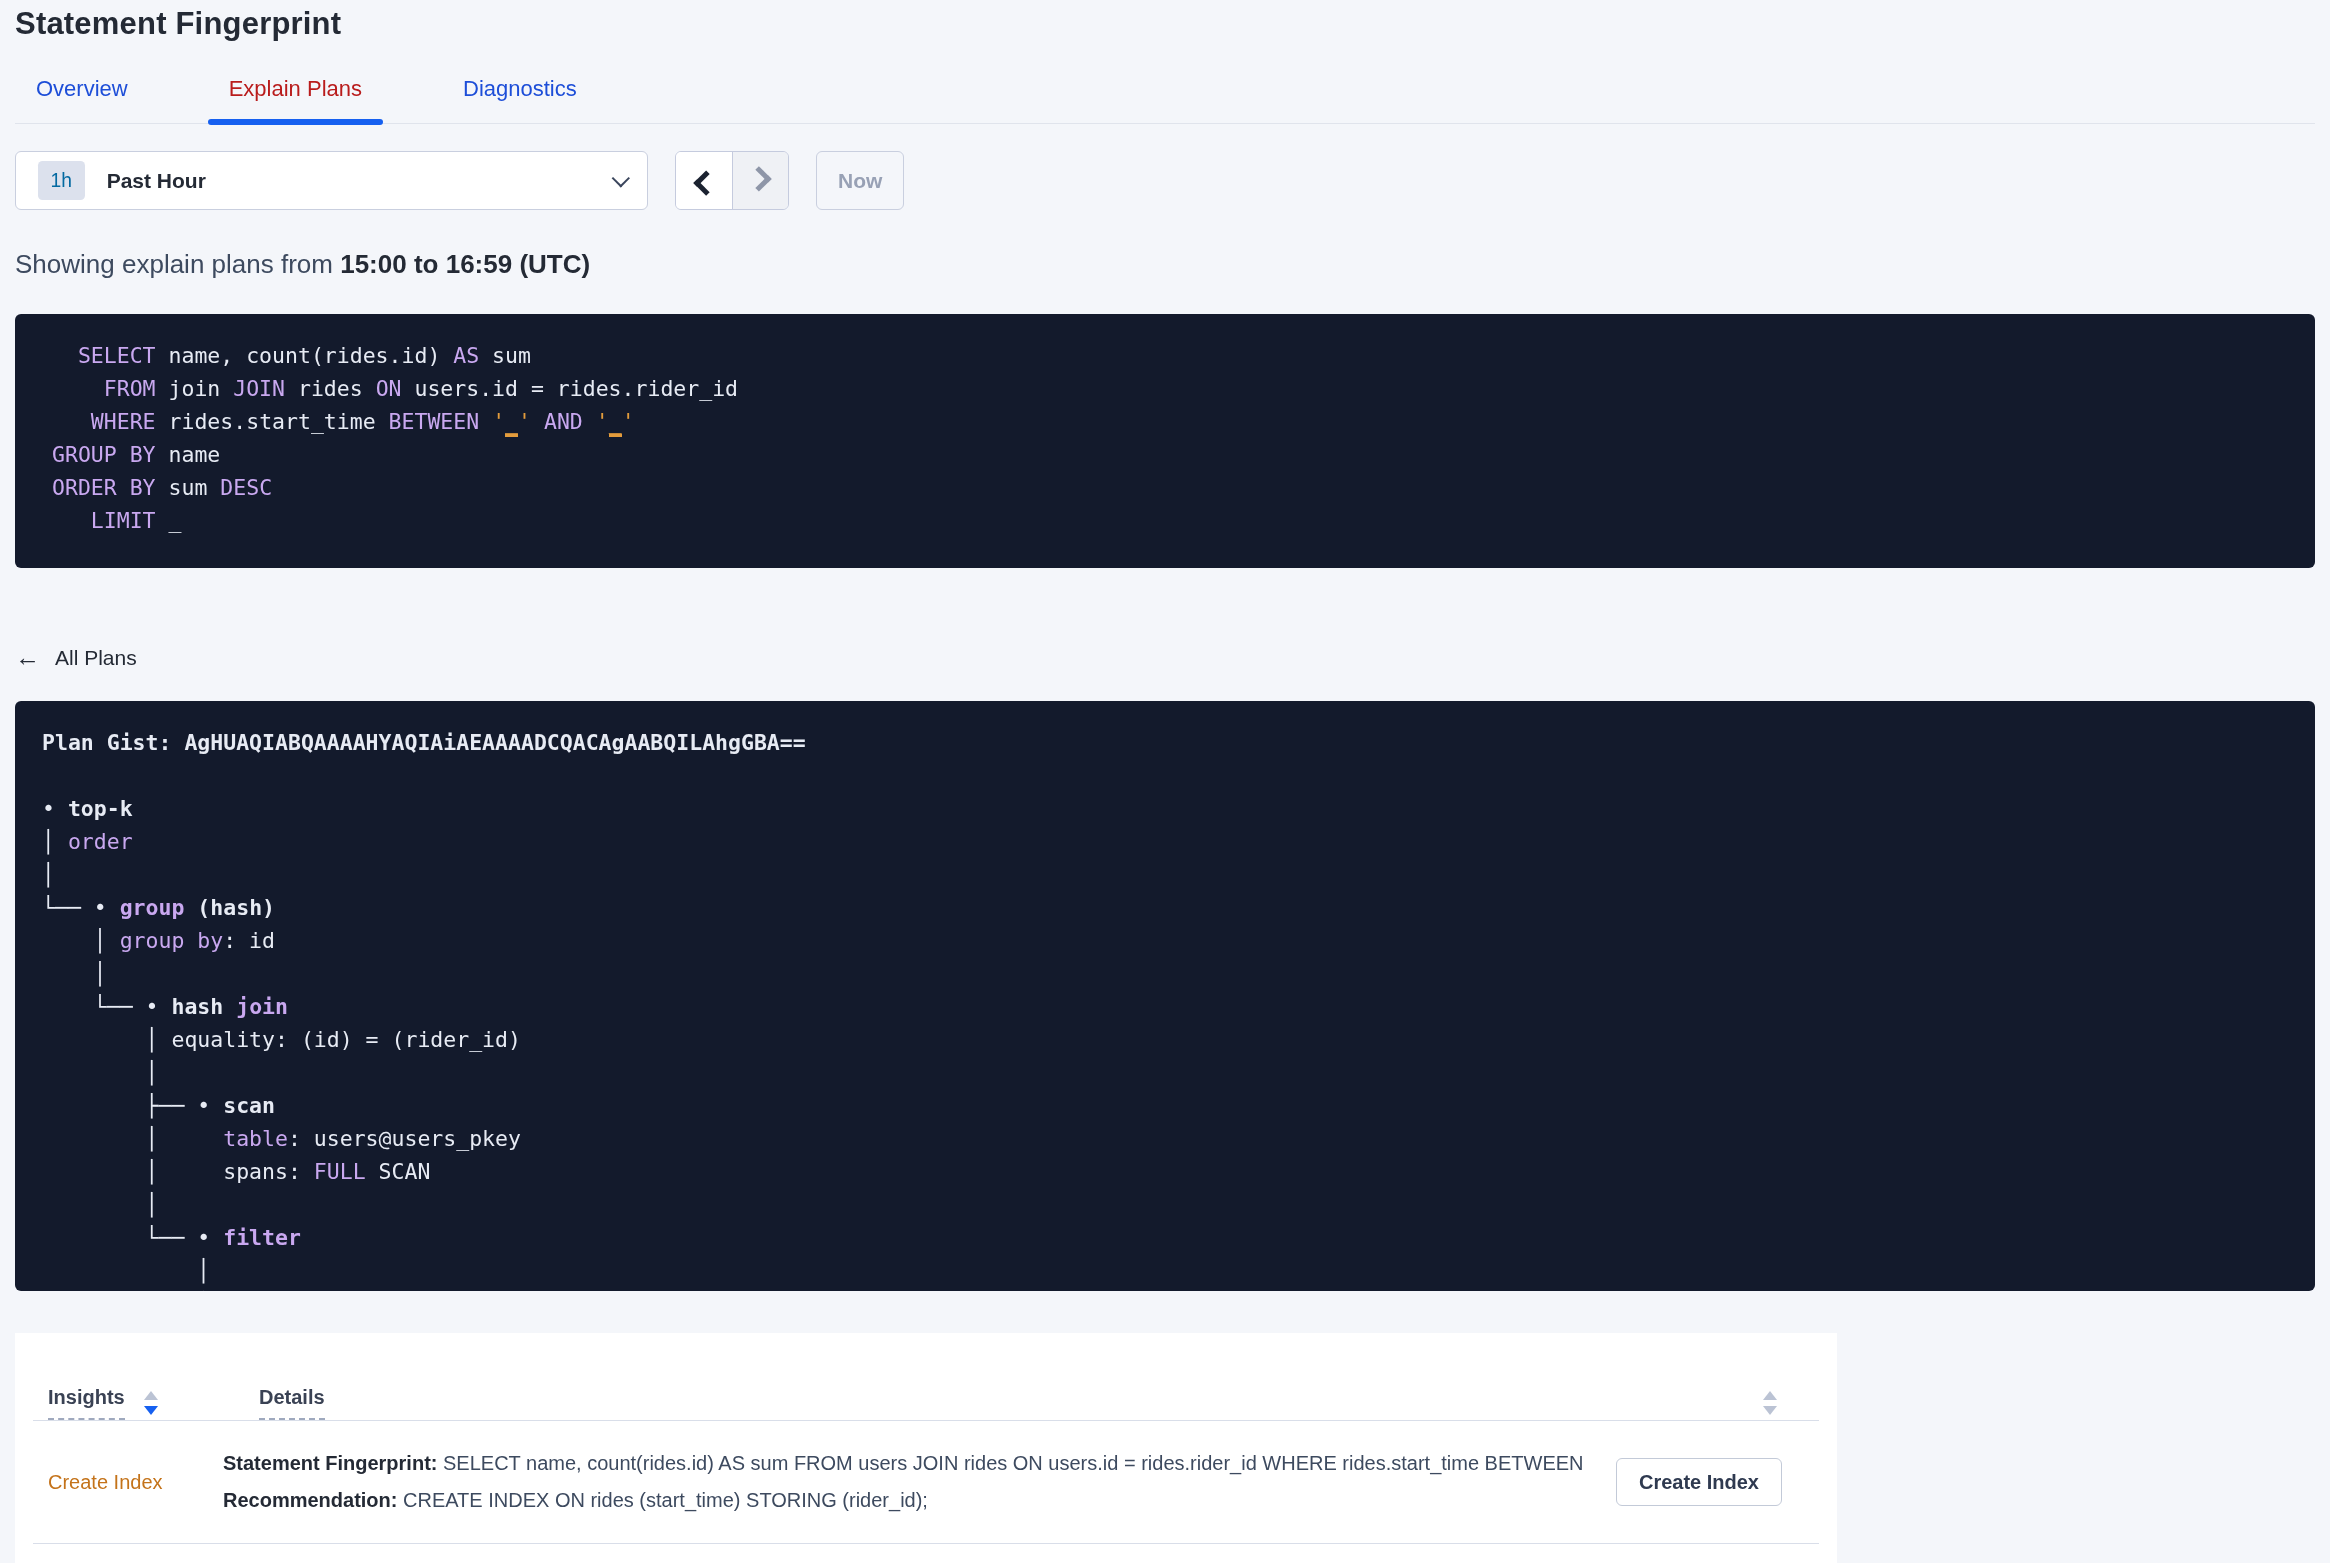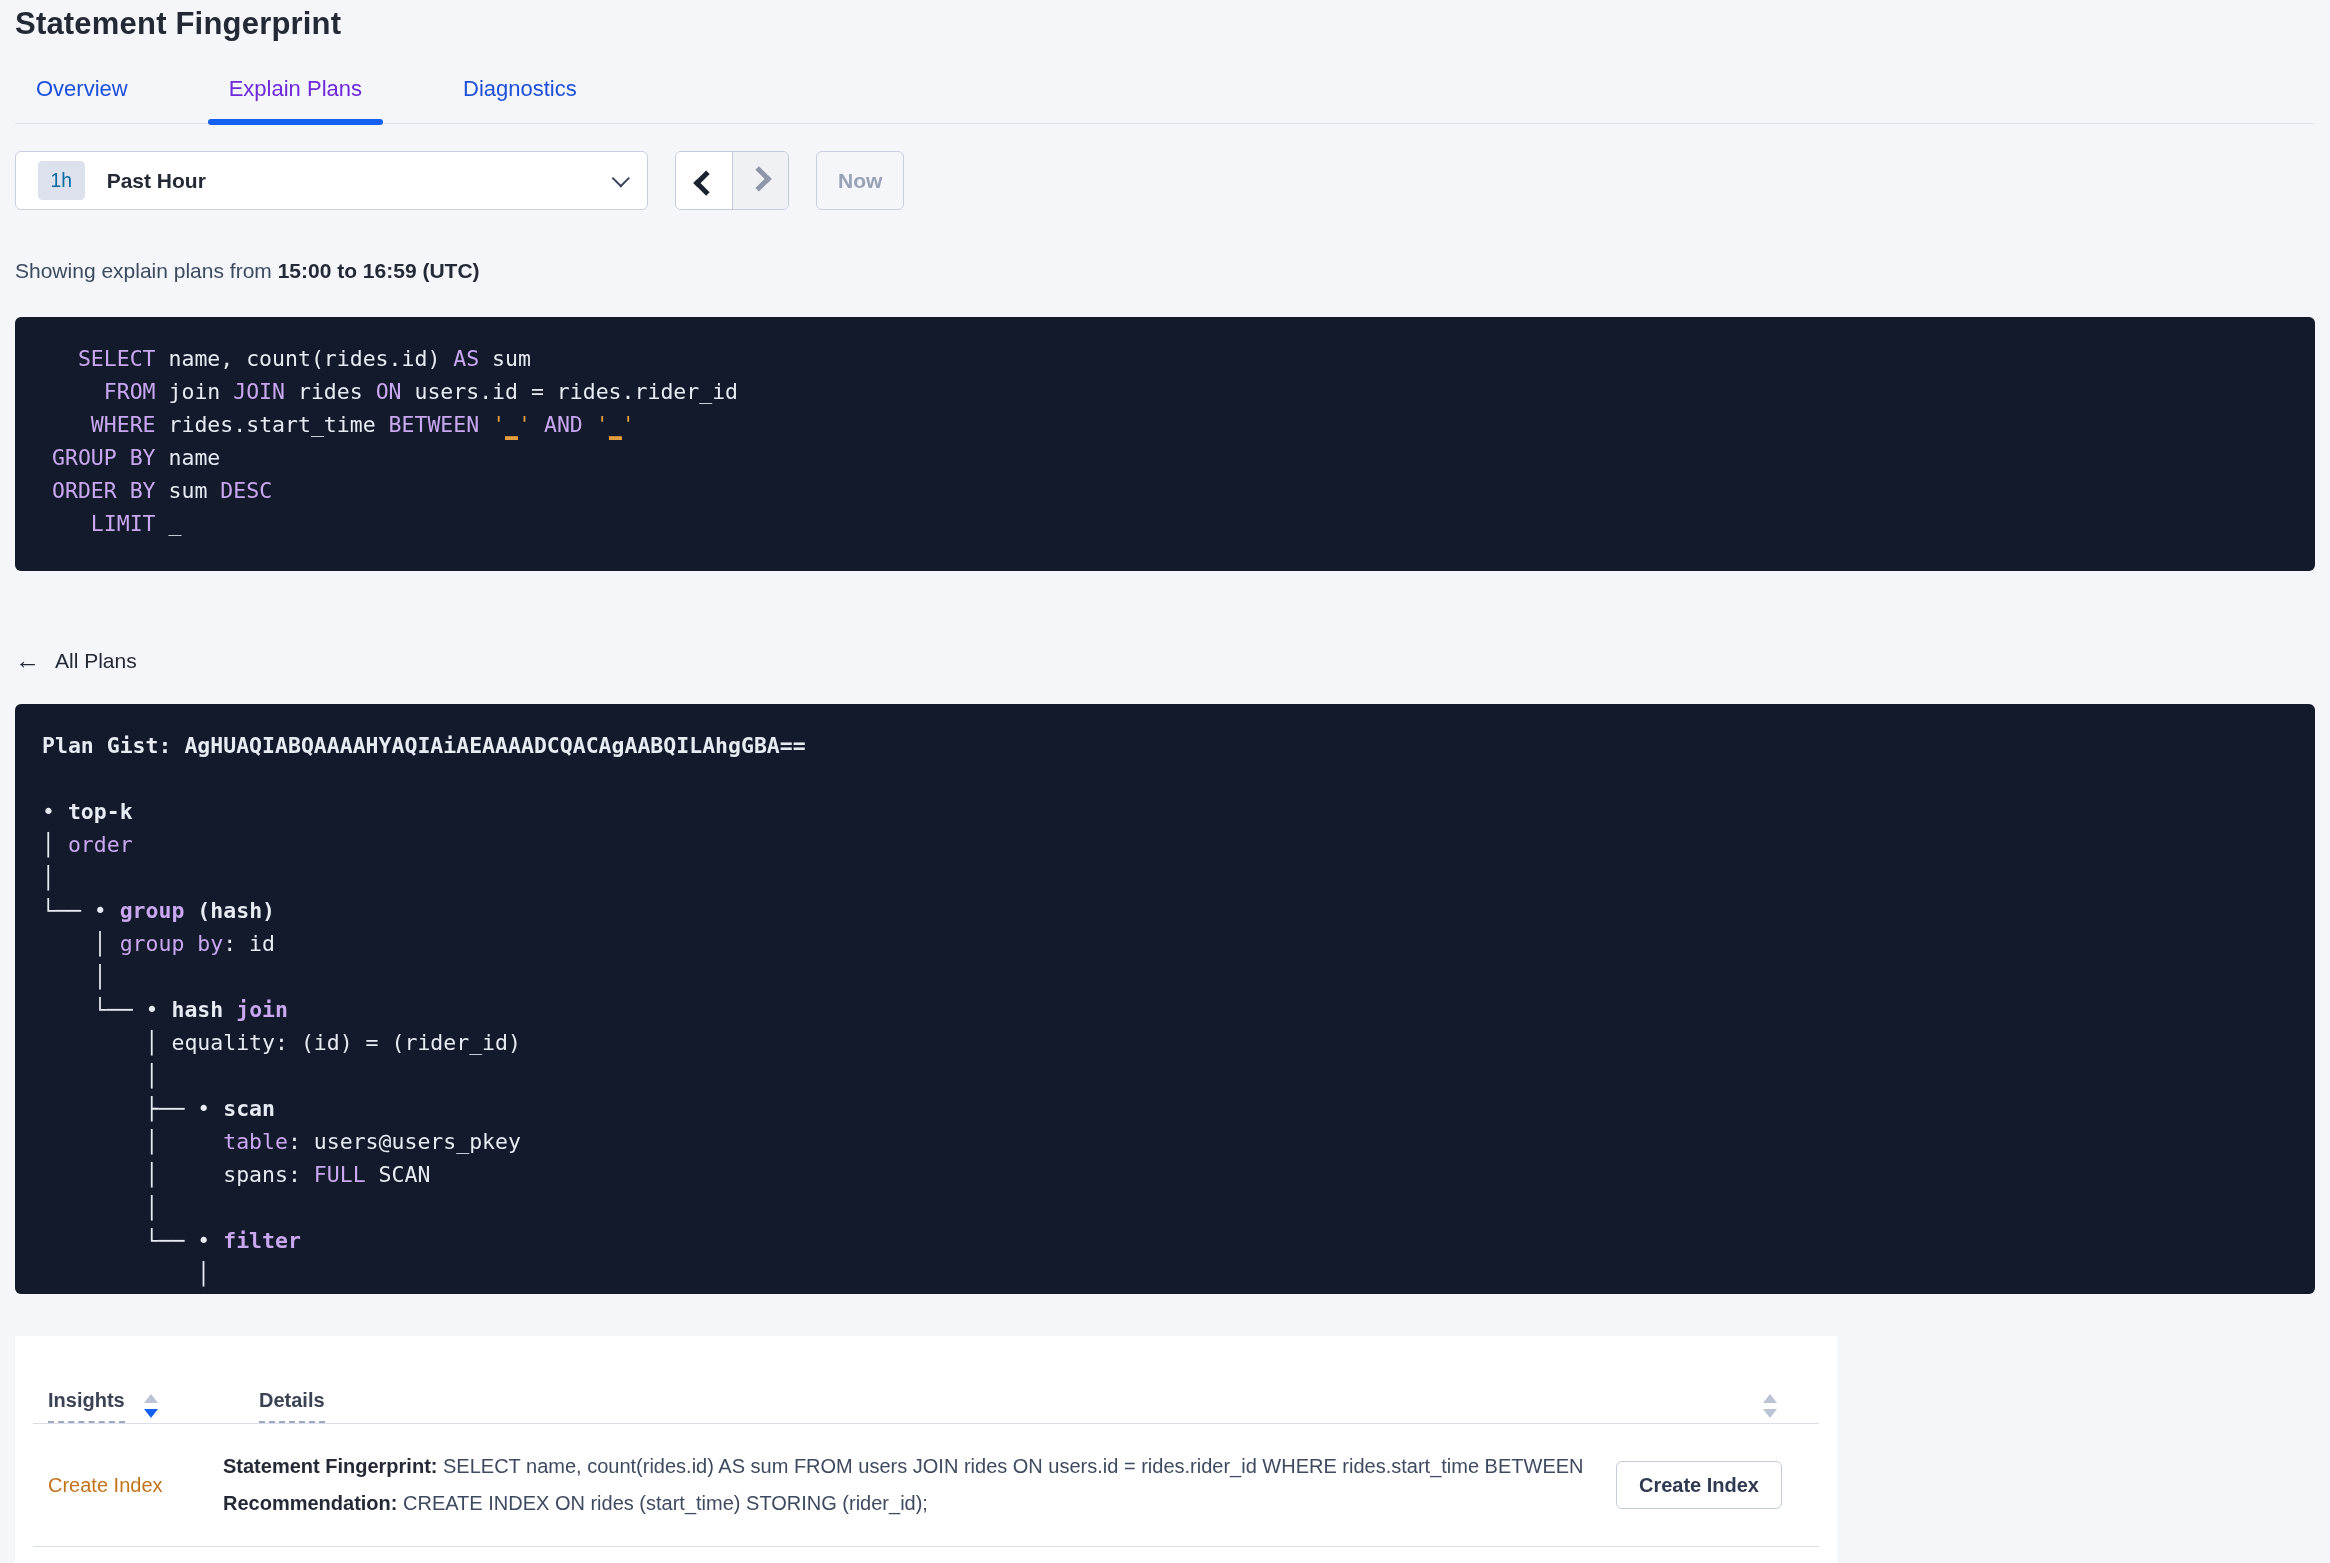--- a/index.html
+++ b/index.html
@@ -10,39 +10,39 @@
     color:#242A35;
     overflow:hidden;
   }
   .container { padding:6px 15px 0; }
 
   
   .page-title { font-size:31px; font-weight:700; color:#242A35; letter-spacing:0.2px; }
 
   .tabs { display:flex; margin-top:34px; border-bottom:1.5px solid #E0E4EC; }
   .tab { font-size:22px; padding:0 21px 21px; margin-right:59px; color:#1d4ed8; position:relative; cursor:pointer; }
-  .tab.active { color:#6d28d9; }
+  .tab.active { color:#b91c1c; }
   .tab.active::after { content:""; position:absolute; left:0; right:0; bottom:-1.5px; height:6px; background:#1660F0; border-radius:4.5px; }
 
   
   .time-row { display:flex; margin-top:27px; height:59px; }
   .time-select { width:633px; background:#FFFFFF; border:1.5px solid #C9CFDF; border-radius:6px; display:flex; align-items:center; padding:0 22px; cursor:pointer; }
   .badge-1h { background:#DCE1ED; color:#0369a1; font-weight:400; font-size:19.3px; padding:8.2px 12.6px; border-radius:4.5px; }
   .time-label { margin-left:22px; font-size:21px; font-weight:700; color:#242A35; }
   .chev-down { margin-left:auto; width:13.4px; height:13.4px; border-style:solid; border-color:#3A455C; border-width:0 2.2px 2.2px 0; transform:rotate(45deg) translateY(-3px); }
 
   .nav-group { display:flex; margin-left:27px; border:1.5px solid #C5CBDE; border-radius:6px; overflow:hidden; }
   .nav-btn { width:56px; display:flex; align-items:center; justify-content:center; background:#FFFFFF; cursor:pointer; }
   .nav-btn.disabled { background:#EFF1F5; border-left:1.5px solid #C5CBDE; cursor:default; }
   .chev-left { width:18px; height:18px; border-style:solid; border-color:#1B2230; border-width:0 0 5.2px 5.2px; transform:rotate(45deg) translateX(3px); }
   .chev-right { width:18px; height:18px; border-style:solid; border-color:#8E96A8; border-width:5.2px 5.2px 0 0; transform:rotate(45deg) translateX(-3px); }
 
   .now-btn { margin-left:27px; min-width:88px; padding:0 21px; border:1.5px solid #C9CFDF; border-radius:6px; background:transparent; color:#98A1B5; font-size:21px; font-weight:700; display:flex; align-items:center; justify-content:center; cursor:default; }
 
-  .showing { margin-top:49px; font-size:21px; color:#3D4A5F; }
+  .showing { margin-top:39px; font-size:26px; color:#3D4A5F; }
   .showing b { color:#242A35; }
 
   
   .code-block {
     background:#131A2C; border-radius:6px; color:#E7EBF4;
     font-family:"DejaVu Sans Mono", monospace;
     font-size:21.5px; line-height:33px; white-space:pre;
   }
   .sql-block { margin-top:34px; padding:25px 30px 31px 37px; }
   .plan-block { margin-top:31px; height:590px; overflow:hidden; padding:25px 30px 0 27px; }

